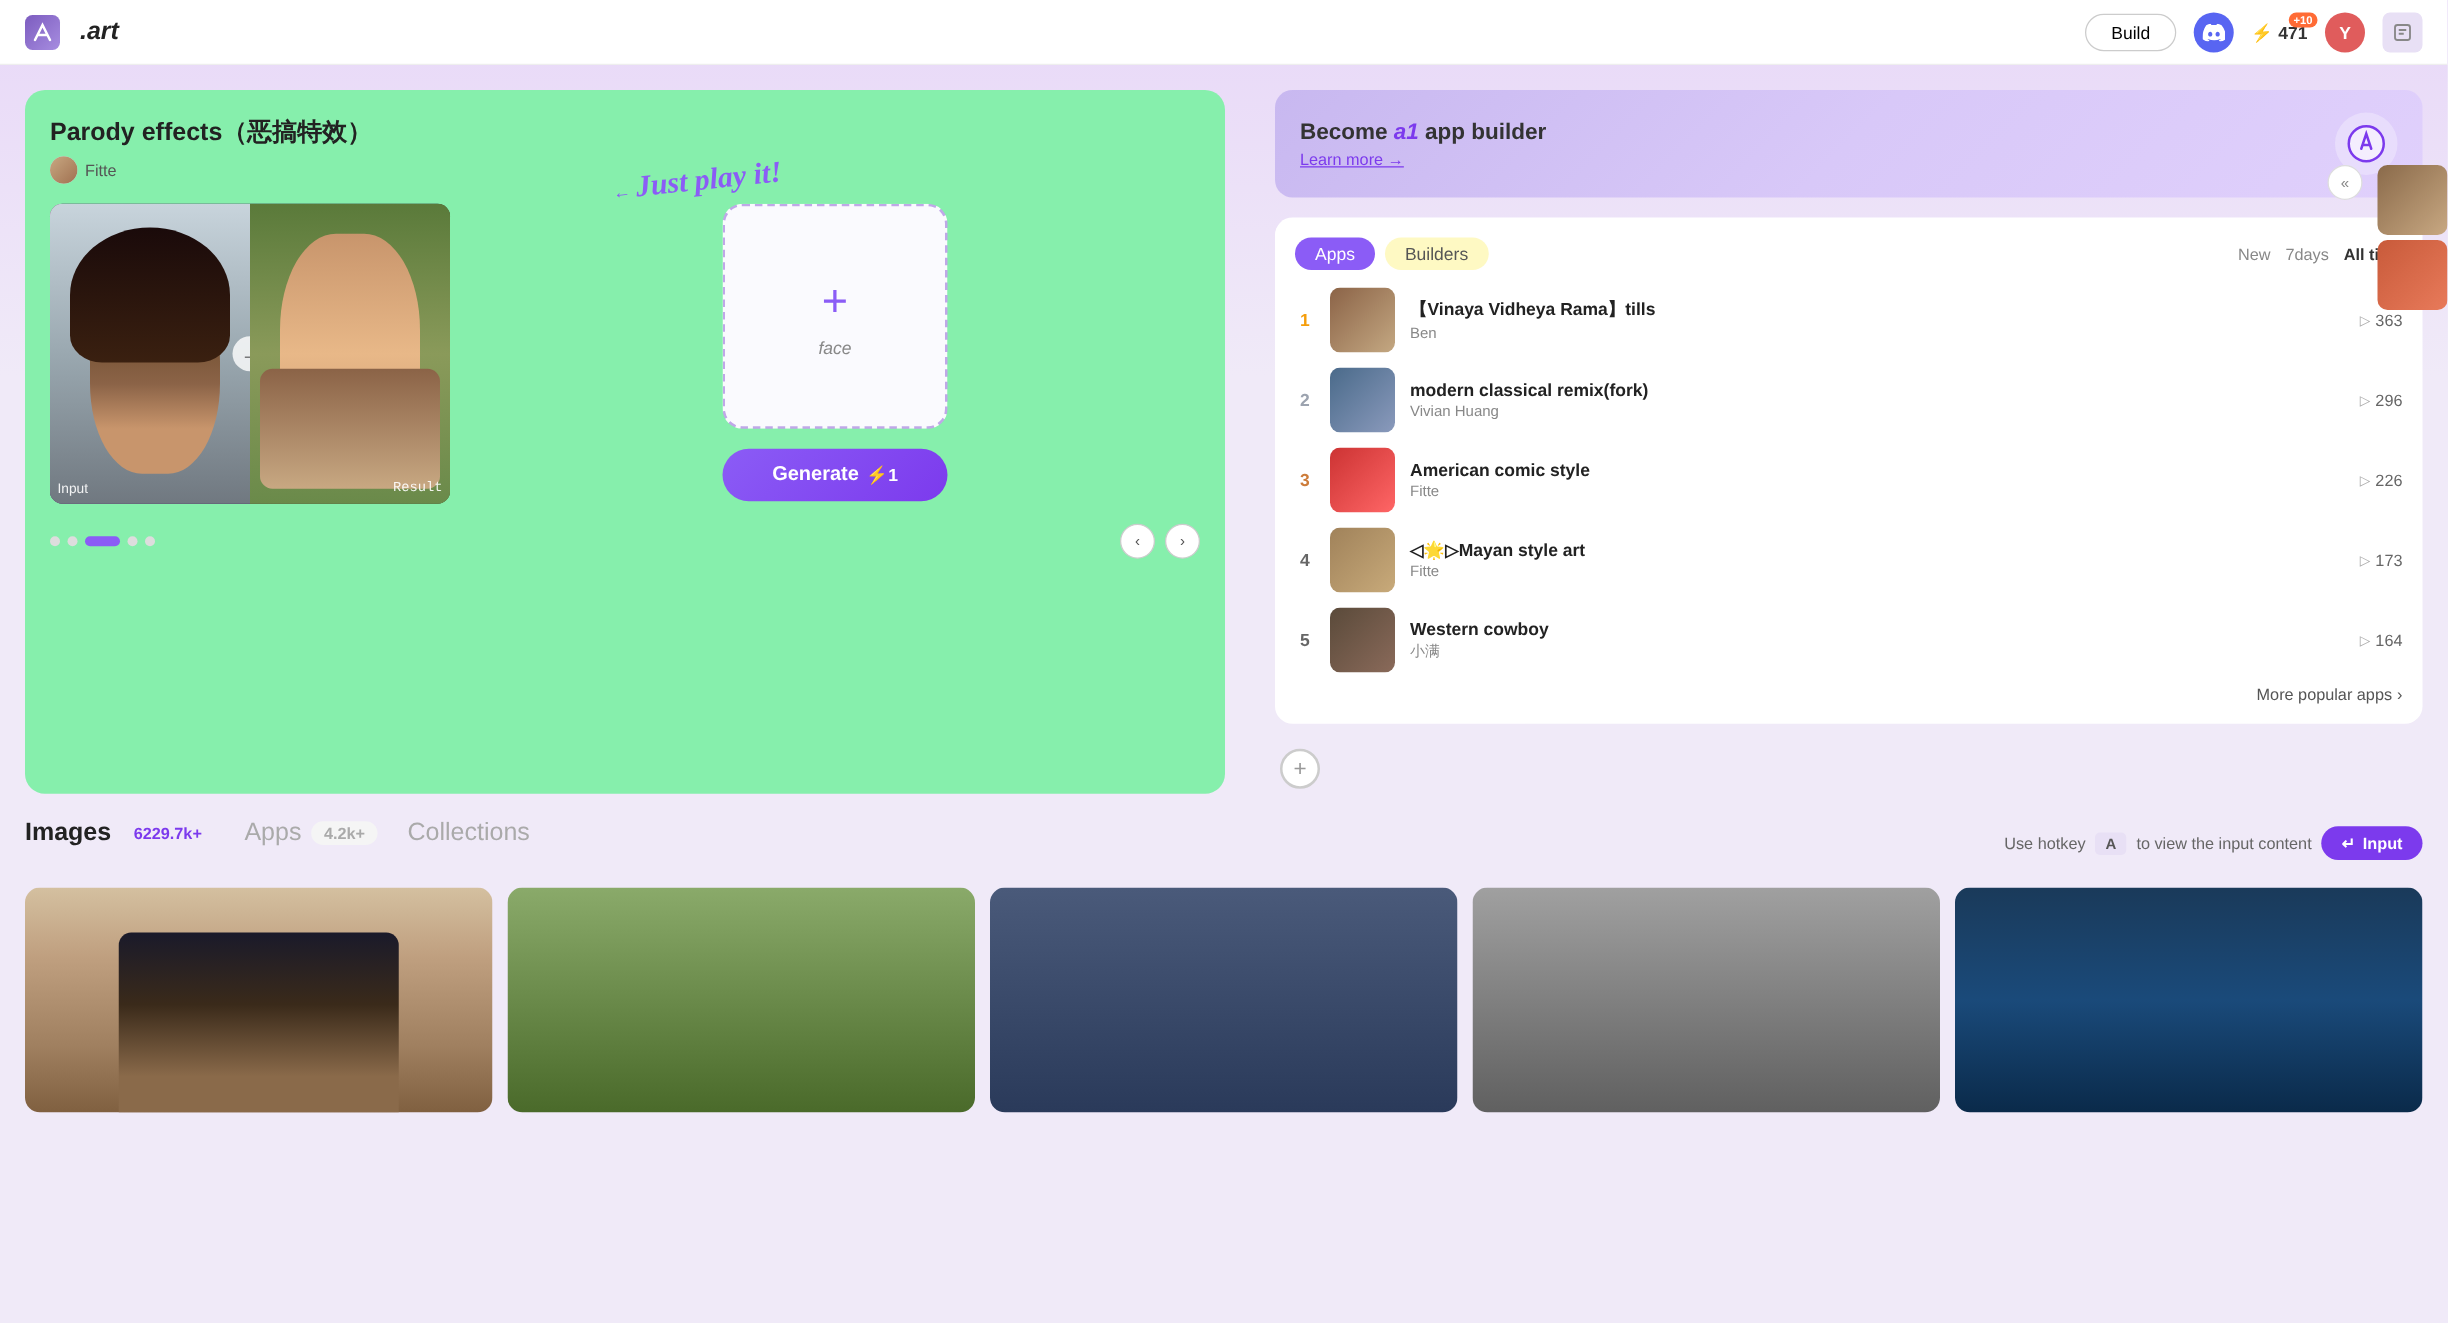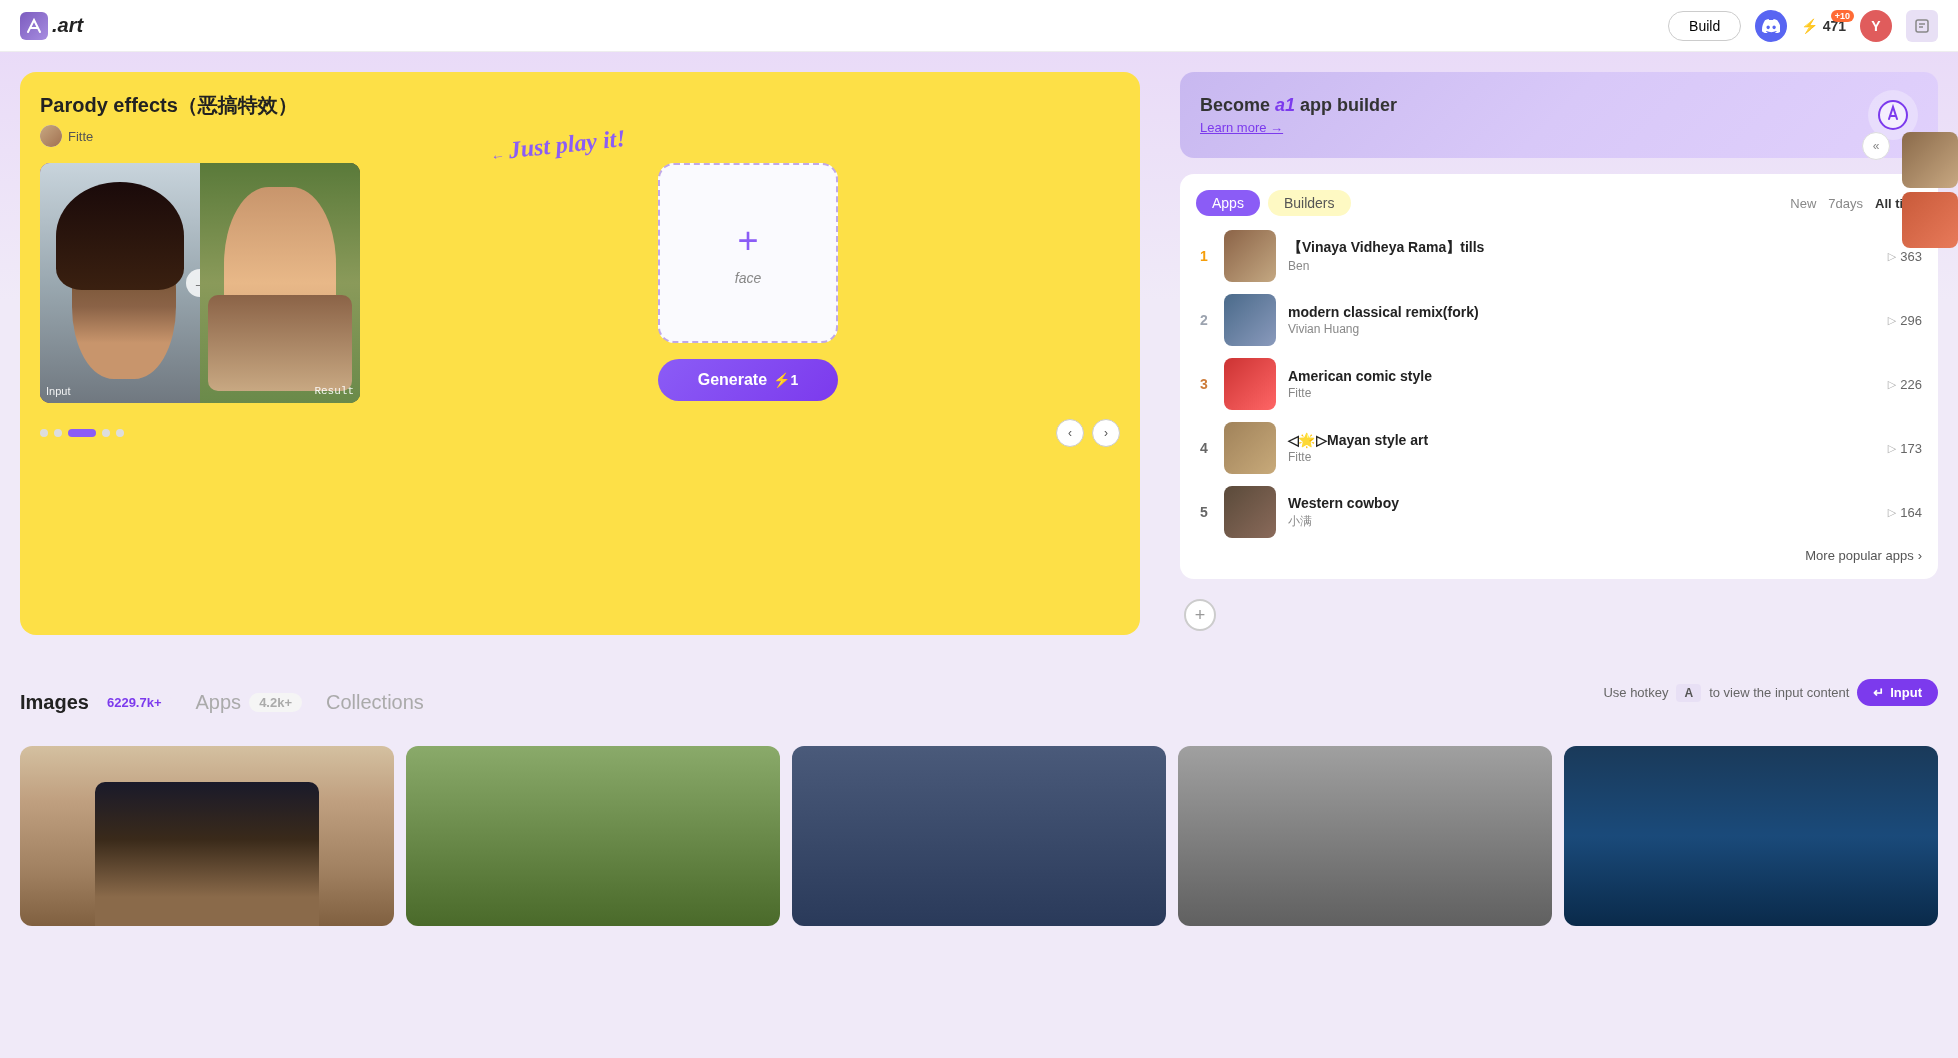--- a/index.html
+++ b/index.html
@@ -18,21 +18,21 @@
       padding: 0 20px;
       height: 52px;
       background: #fff;
       border-bottom: 1px solid #eee;
       position: relative;
       z-index: 10;
     }
     .logo {
       display: flex;
       align-items: center;
-      gap: 4px;
+      gap: 16px;
       font-size: 22px;
       font-weight: 700;
       color: #333;
     }
     .logo-icon {
       width: 28px; height: 28px;
       background: linear-gradient(135deg, #7c5cbf, #a78de0);
       border-radius: 6px;
       display: flex; align-items: center; justify-content: center;
       color: white; font-size: 14px; font-weight: bold;
@@ -88,24 +88,24 @@
     .notification-icon {
       width: 32px; height: 32px;
       background: #e8e0f5;
       border-radius: 6px;
       display: flex; align-items: center; justify-content: center;
       font-size: 16px;
     }
 
     
     .feature-card {
-      background: #fde047;
+      background: #86efac;
       border-radius: 16px;
       padding: 20px;
-      width: 1120px;
+      width: 960px;
       min-width: 600px;
       flex-shrink: 0;
       position: relative;
     }
     .card-title {
       font-size: 20px;
       font-weight: 700;
       color: #222;
       margin-bottom: 6px;
     }
@@ -394,21 +394,20 @@
 
     
     .bottom-section {
       padding: 0 20px 20px 20px;
     }
     .bottom-tabs {
       display: flex;
       align-items: center;
       gap: 24px;
       margin-bottom: 16px;
-      margin-top: 36px;
     }
     .bottom-tab {
       font-size: 20px;
       font-weight: 700;
       color: #222;
       cursor: pointer;
       display: flex; align-items: center; gap: 8px;
     }
     .bottom-tab.inactive { color: #aaa; font-weight: 400; }
     .count-badge {

